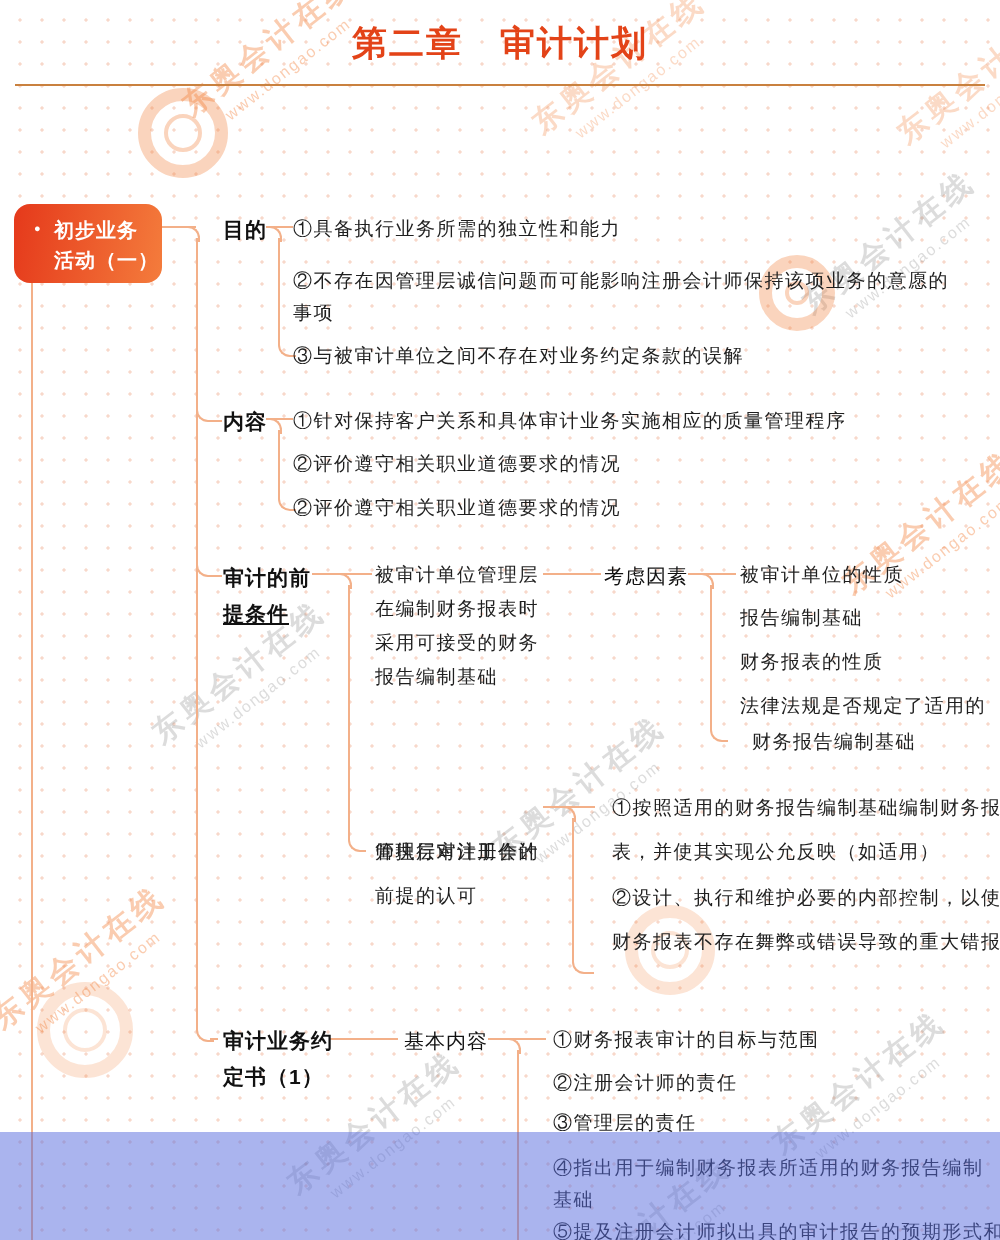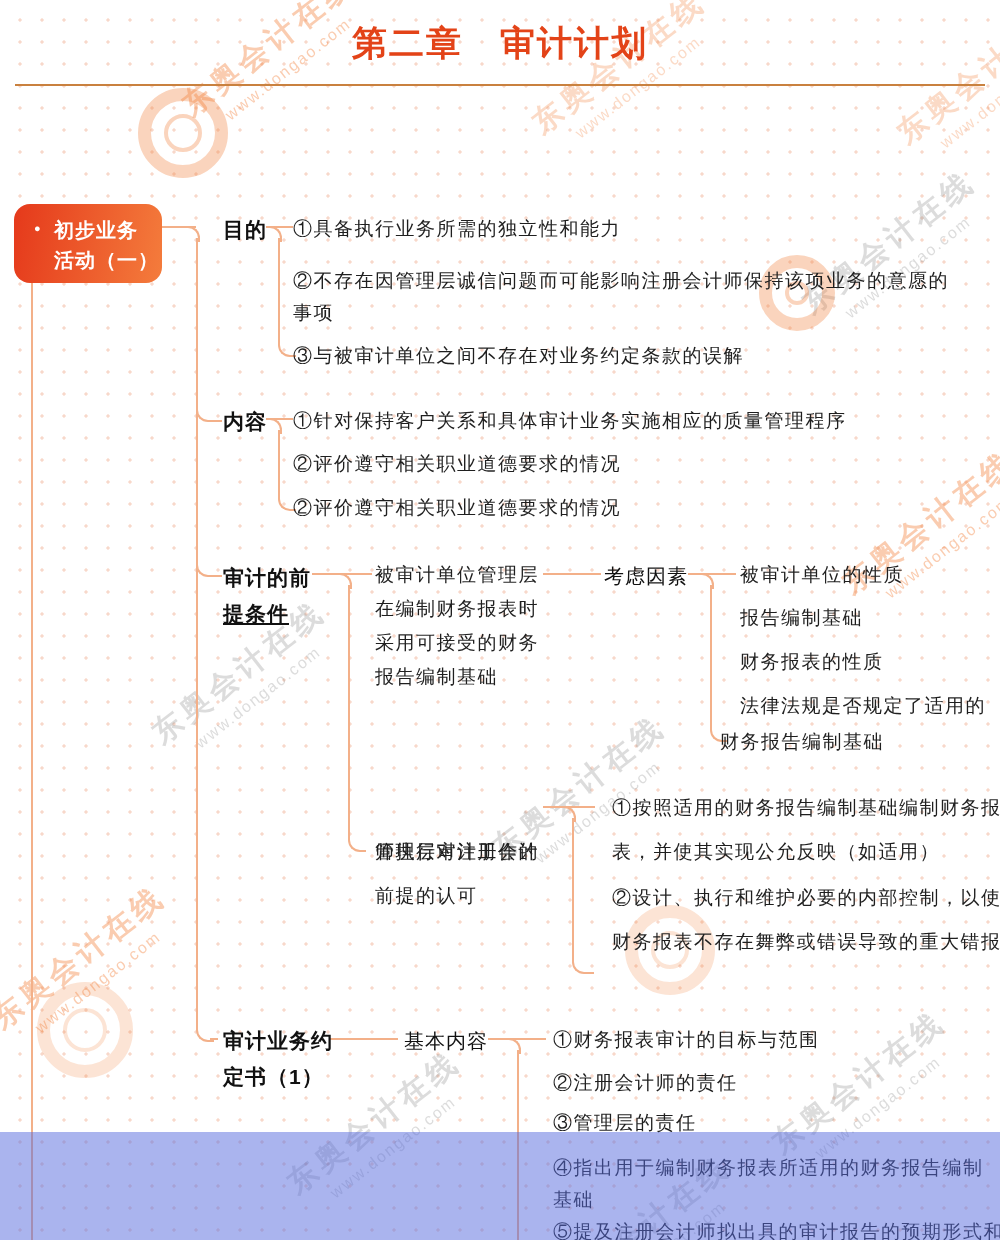--- a/index.html
+++ b/index.html
@@ -182,21 +182,21 @@
   <div class="txt" style="left:375px;top:562px;">被审计单位管理层</div>
   <div class="txt" style="left:375px;top:596px;">在编制财务报表时</div>
   <div class="txt" style="left:375px;top:630px;">采用可接受的财务</div>
   <div class="txt" style="left:375px;top:664px;">报告编制基础</div>
 
   <div class="lbl2" style="left:604px;top:563px;">考虑因素</div>
   <div class="txt" style="left:740px;top:562px;">被审计单位的性质</div>
   <div class="txt" style="left:740px;top:605px;">报告编制基础</div>
   <div class="txt" style="left:740px;top:649px;">财务报表的性质</div>
   <div class="txt" style="left:740px;top:693px;">法律法规是否规定了适用的</div>
-  <div class="txt" style="left:720px;top:729px;">财务报告编制基础</div>
+  <div class="txt" style="left:752px;top:729px;">财务报告编制基础</div>
 
   <div class="txt" style="left:375px;top:839px;">管理层对注册会计</div>
   <div class="txt" style="left:375px;top:839px;">师执行审计工作的</div>
   <div class="txt" style="left:375px;top:883px;">前提的认可</div>
 
   <div class="txt" style="left:612px;top:795px;">①按照适用的财务报告编制基础编制财务报</div>
   <div class="txt" style="left:612px;top:839px;">表，并使其实现公允反映（如适用）</div>
   <div class="txt" style="left:612px;top:885px;">②设计、执行和维护必要的内部控制，以使</div>
   <div class="txt" style="left:612px;top:929px;">财务报表不存在舞弊或错误导致的重大错报</div>
 

